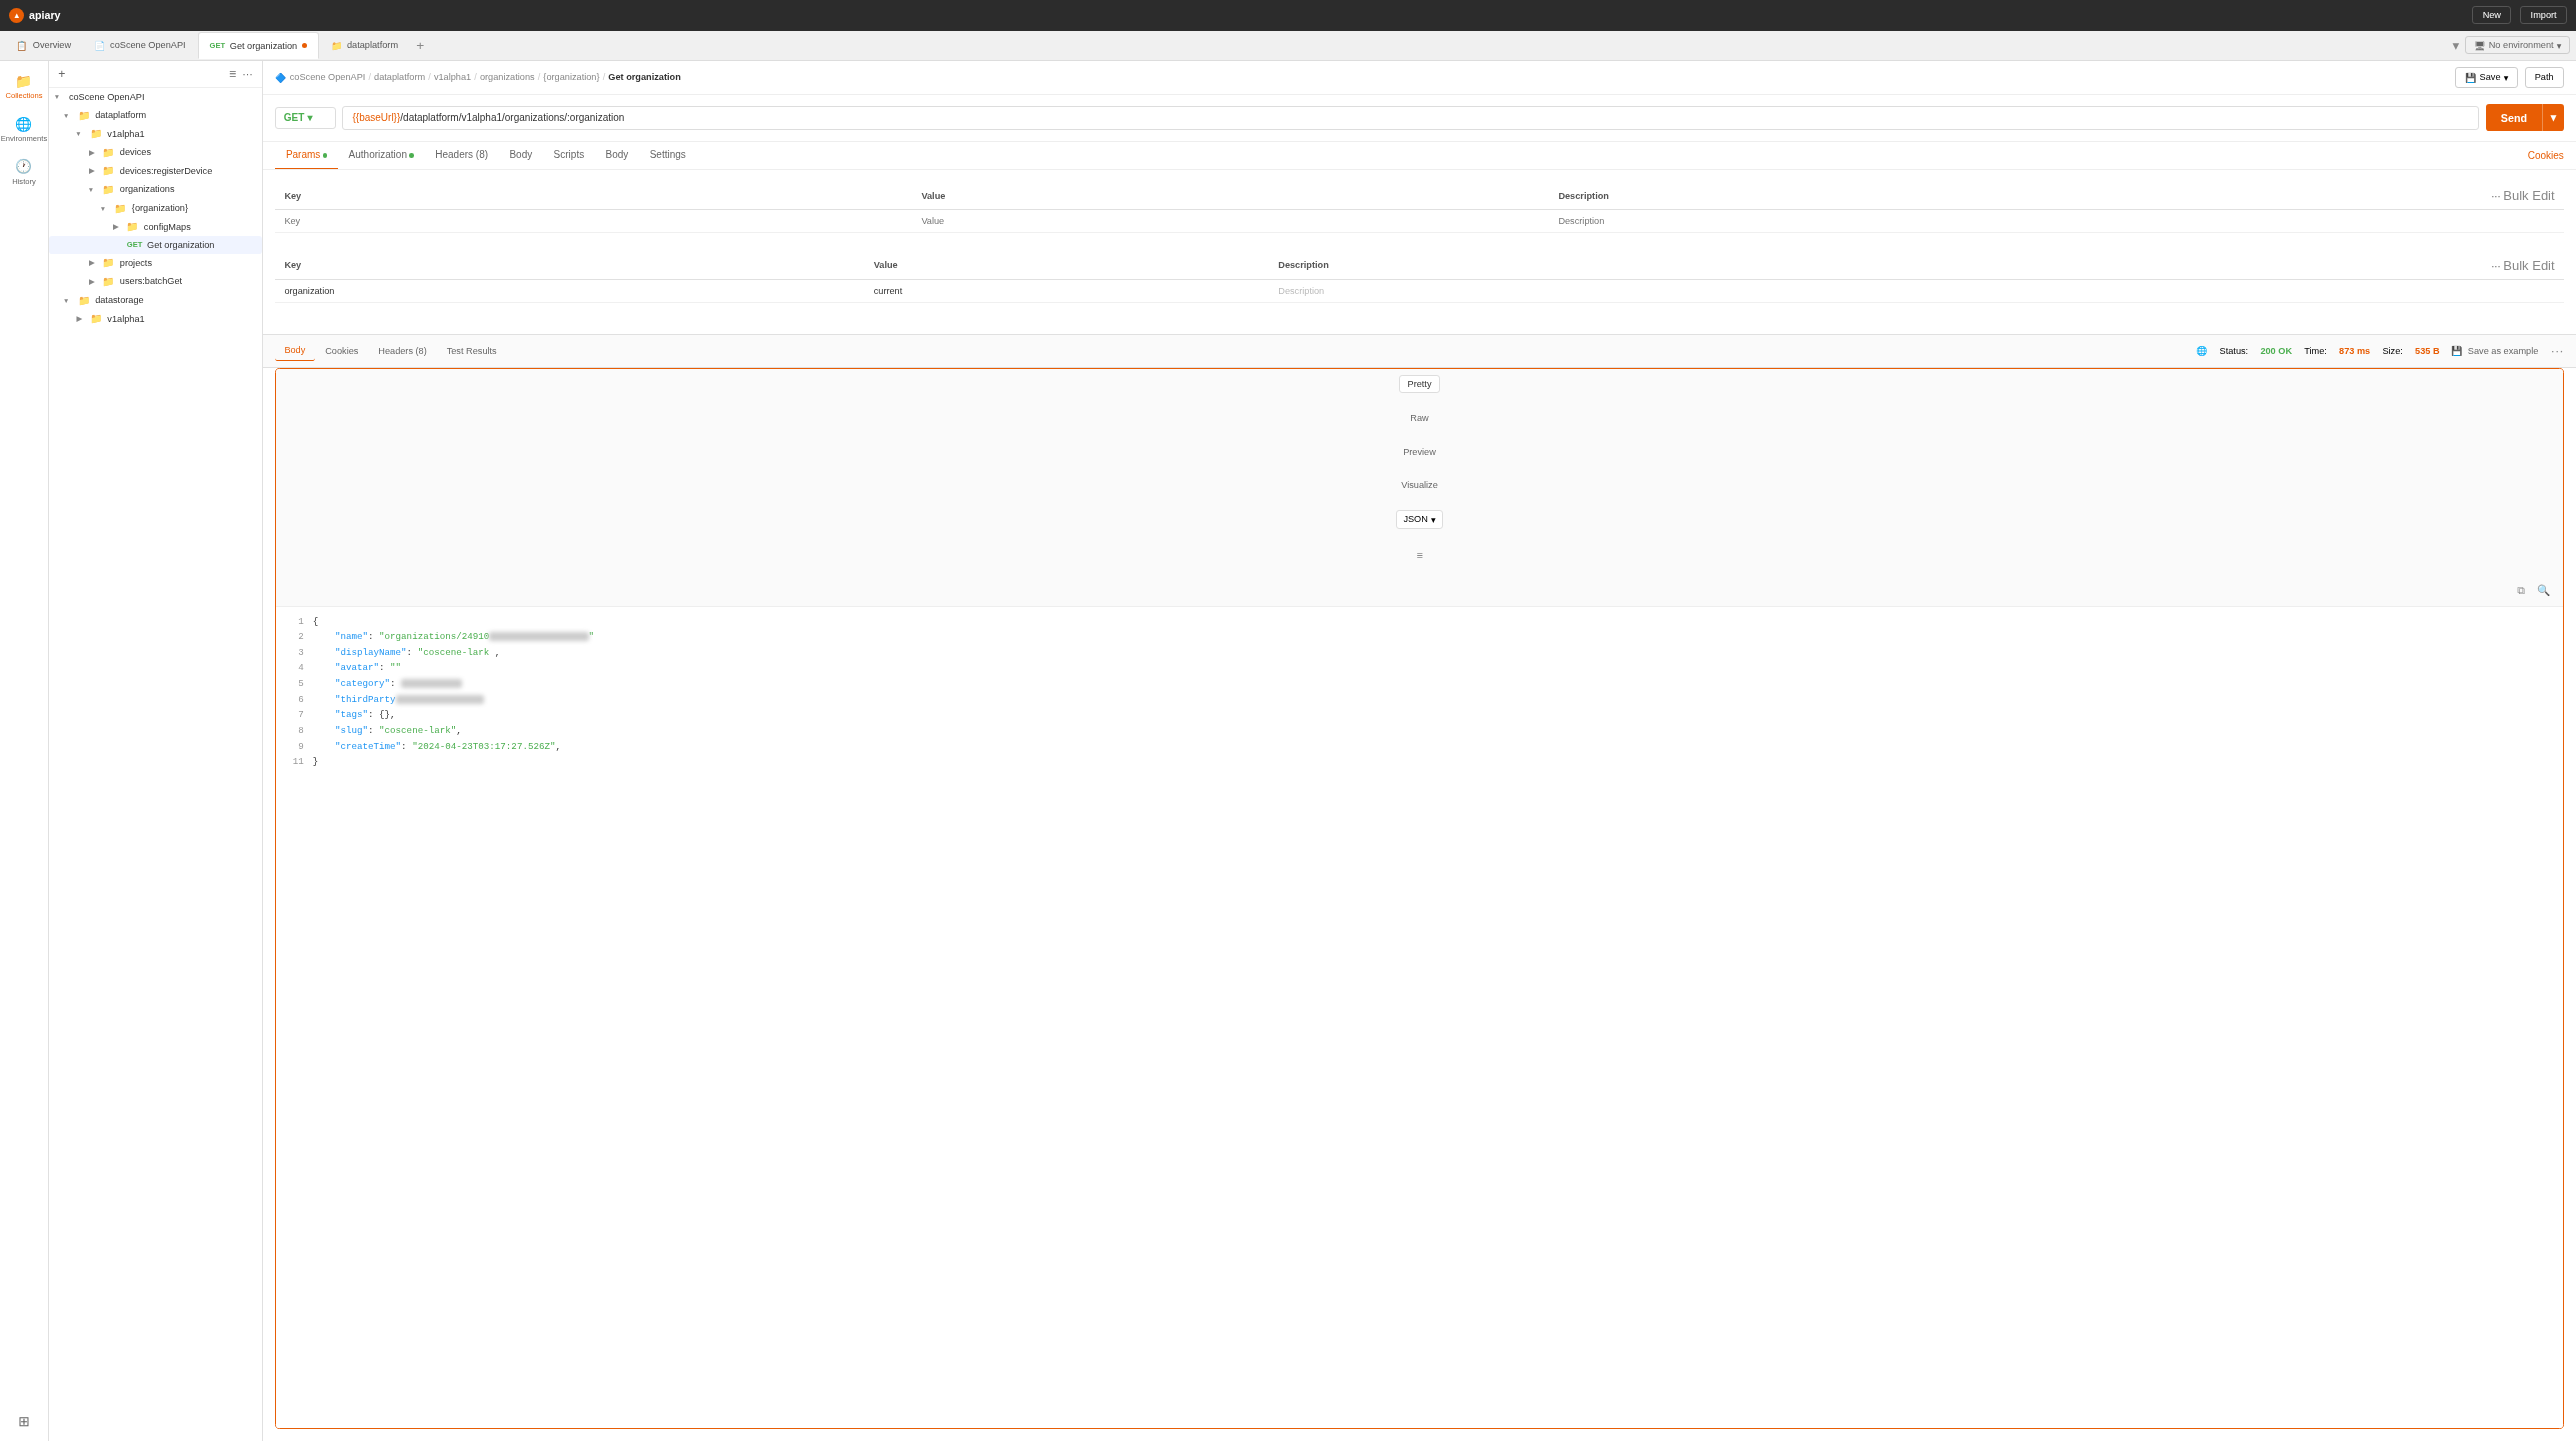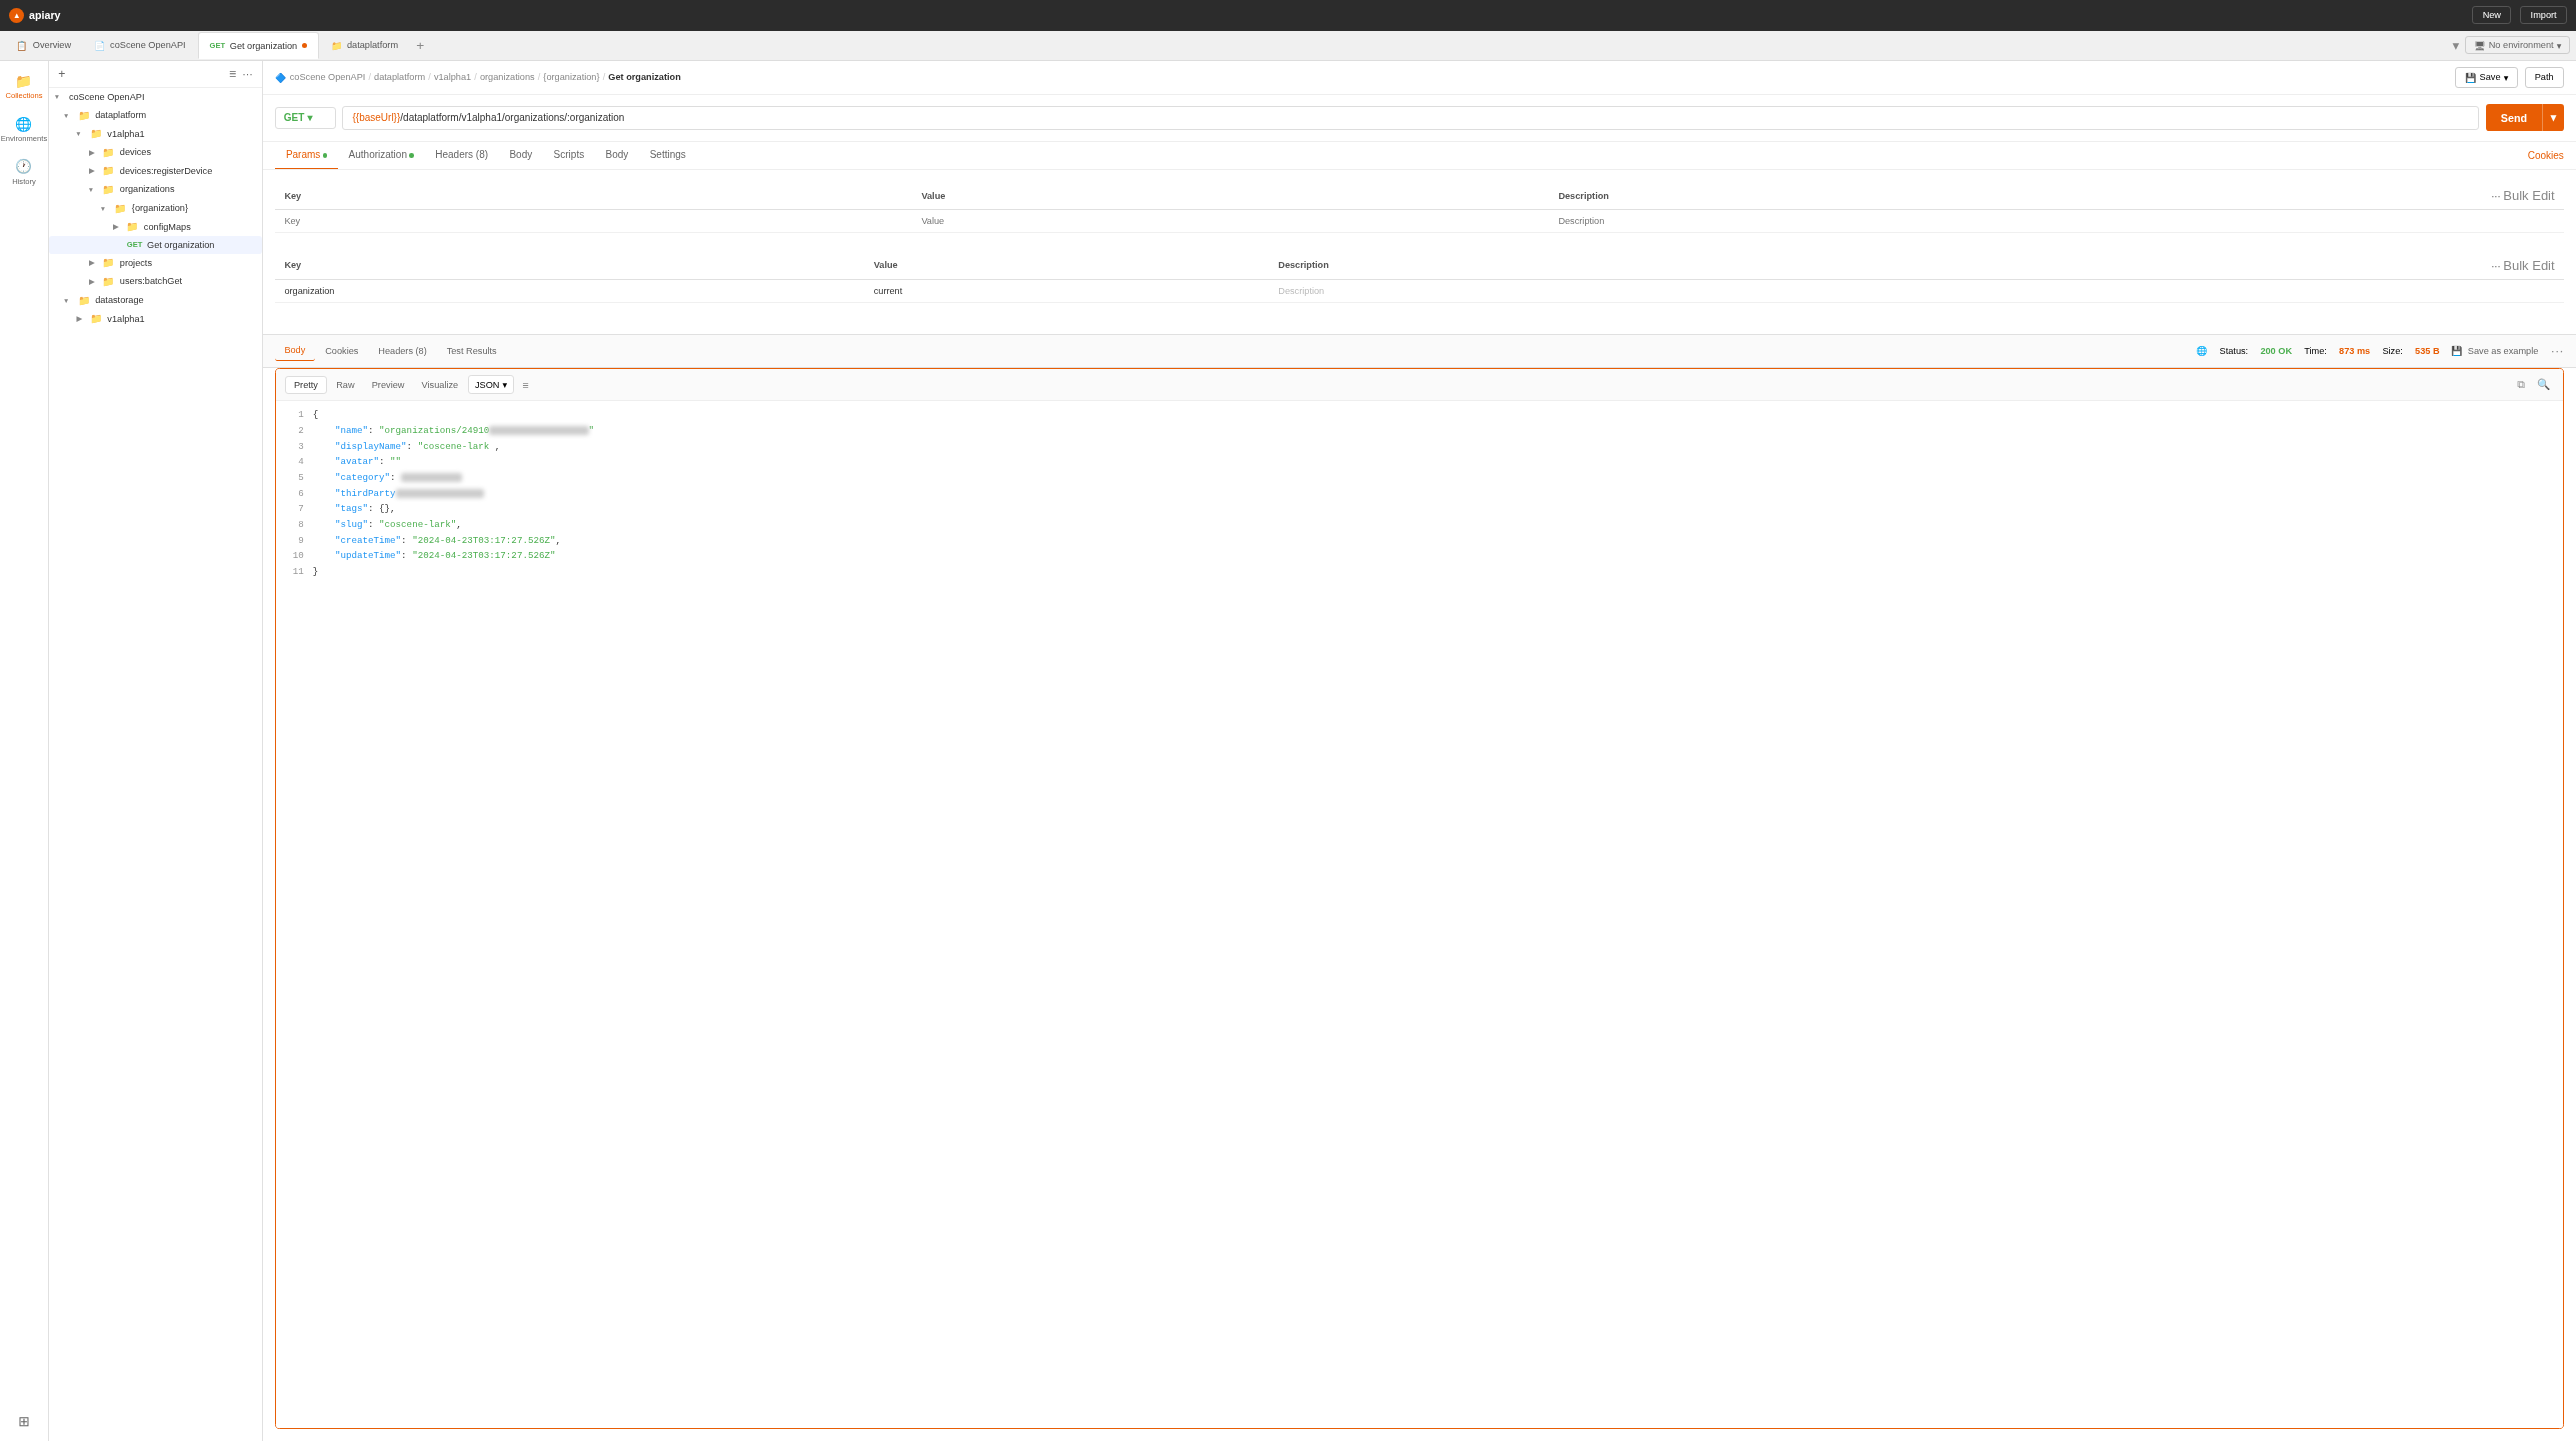--- a/index.html
+++ b/index.html
@@ -93,21 +93,21 @@
     .response-tabs { display: flex; align-items: center; gap: 1.5px; }
     .response-tab { padding: 4.6px 9.2px; font-size: 9.2px; color: #666; cursor: pointer; border-radius: 3.1px; }
     .response-tab.active { color: #e85d04; border-bottom: 1.5px solid #e85d04; }
     .response-meta { margin-left: auto; display: flex; align-items: center; gap: 12.2px; font-size: 9.2px; }
     .status-ok { color: #4CAF50; font-weight: 600; }
     .save-example-btn { display: flex; align-items: center; gap: 4.6px; background: none; border: none; color: #666; font-size: 9.2px; cursor: pointer; }
 
     
     .response-body { flex: 1; overflow: hidden; display: flex; flex-direction: column; padding: 0 12.2px 12.2px; }
     .response-body-inner { border: 1.5px solid #e85d04; border-radius: 4.6px; overflow: hidden; flex: 1; display: flex; flex-direction: column; }
-    .response-body-toolbar { display: flex; align-items: center; padding: 6.1px 9.2px; gap: 2px; border-bottom: 0.8px solid #eee; background: #fafafa; }
+    .response-body-toolbar { display: flex; align-items: center; padding: 6.1px 9.2px; gap: 17px; border-bottom: 0.8px solid #eee; background: #fafafa; flex-direction: column; }
     .response-format-btn { padding: 3.1px 7.6px; border-radius: 3.1px; font-size: 9.2px; cursor: pointer; background: none; border: none; color: #666; }
     .response-format-btn.active { background: #fff; border: 0.8px solid #ddd; color: #333; font-weight: 500; }
     .json-select { display: flex; align-items: center; gap: 3.1px; border: 0.8px solid #ddd; border-radius: 3.1px; padding: 3.1px 6.1px; font-size: 9.2px; cursor: pointer; background: #fff; }
     .response-code { flex: 1; overflow-y: auto; padding: 6.1px 9.2px; background: #fff; font-family: 'Courier New', monospace; font-size: 9.2px; line-height: 1.7; }
     .line { display: flex; gap: 9.2px; }
     .line-num { color: #999; min-width: 18.3px; text-align: right; user-select: none; }
     .json-punct { color: #333; }
     .json-key { color: #2196F3; }
     .json-str { color: #4CAF50; }
     .json-obj { color: #333; }
@@ -455,24 +455,20 @@
               </div>
               <div class="line">
                 <span class="line-num">8</span>
                 <span>&nbsp;&nbsp;&nbsp;&nbsp;<span class="json-key">"slug"</span><span class="json-punct">: </span><span class="json-str">"coscene-lark"</span><span class="json-punct">,</span></span>
               </div>
               <div class="line">
                 <span class="line-num">9</span>
                 <span>&nbsp;&nbsp;&nbsp;&nbsp;<span class="json-key">"createTime"</span><span class="json-punct">: </span><span class="json-str">"2024-04-23T03:17:27.526Z"</span><span class="json-punct">,</span></span>
               </div>
               <div class="line">
-                <span class="line-num">10</span>
-                <span>&nbsp;&nbsp;&nbsp;&nbsp;<span class="json-key">"updateTime"</span><span class="json-punct">: </span><span class="json-str">"2024-04-23T03:17:27.526Z"</span></span>
-              </div>
-              <div class="line">
                 <span class="line-num">11</span>
                 <span class="json-punct">}</span>
               </div>
             </div>
           </div>
         </div>
       </div>
     </div>
   </div>
 </div>

